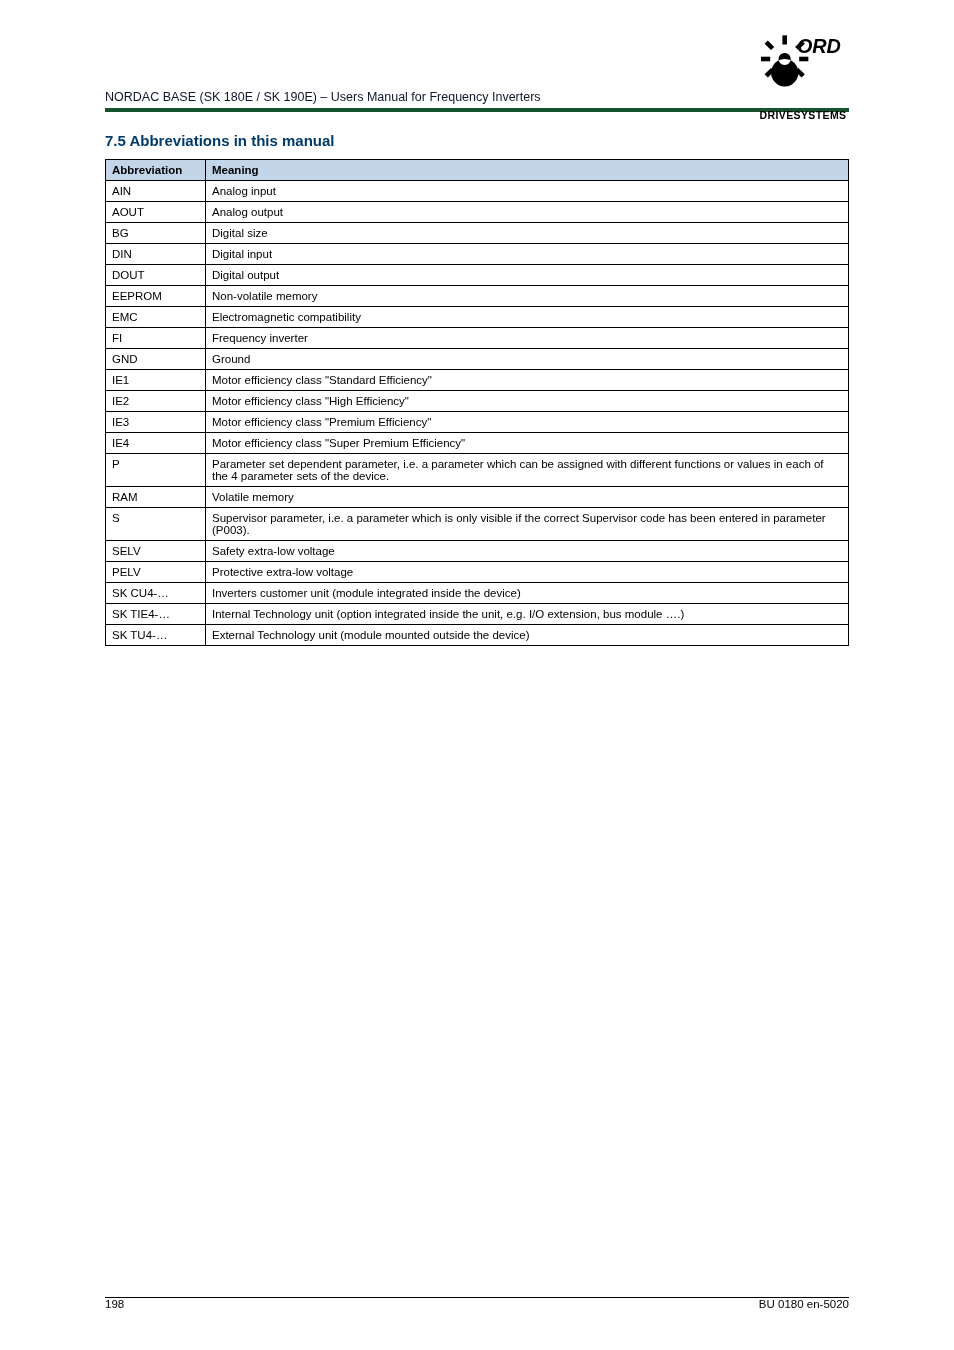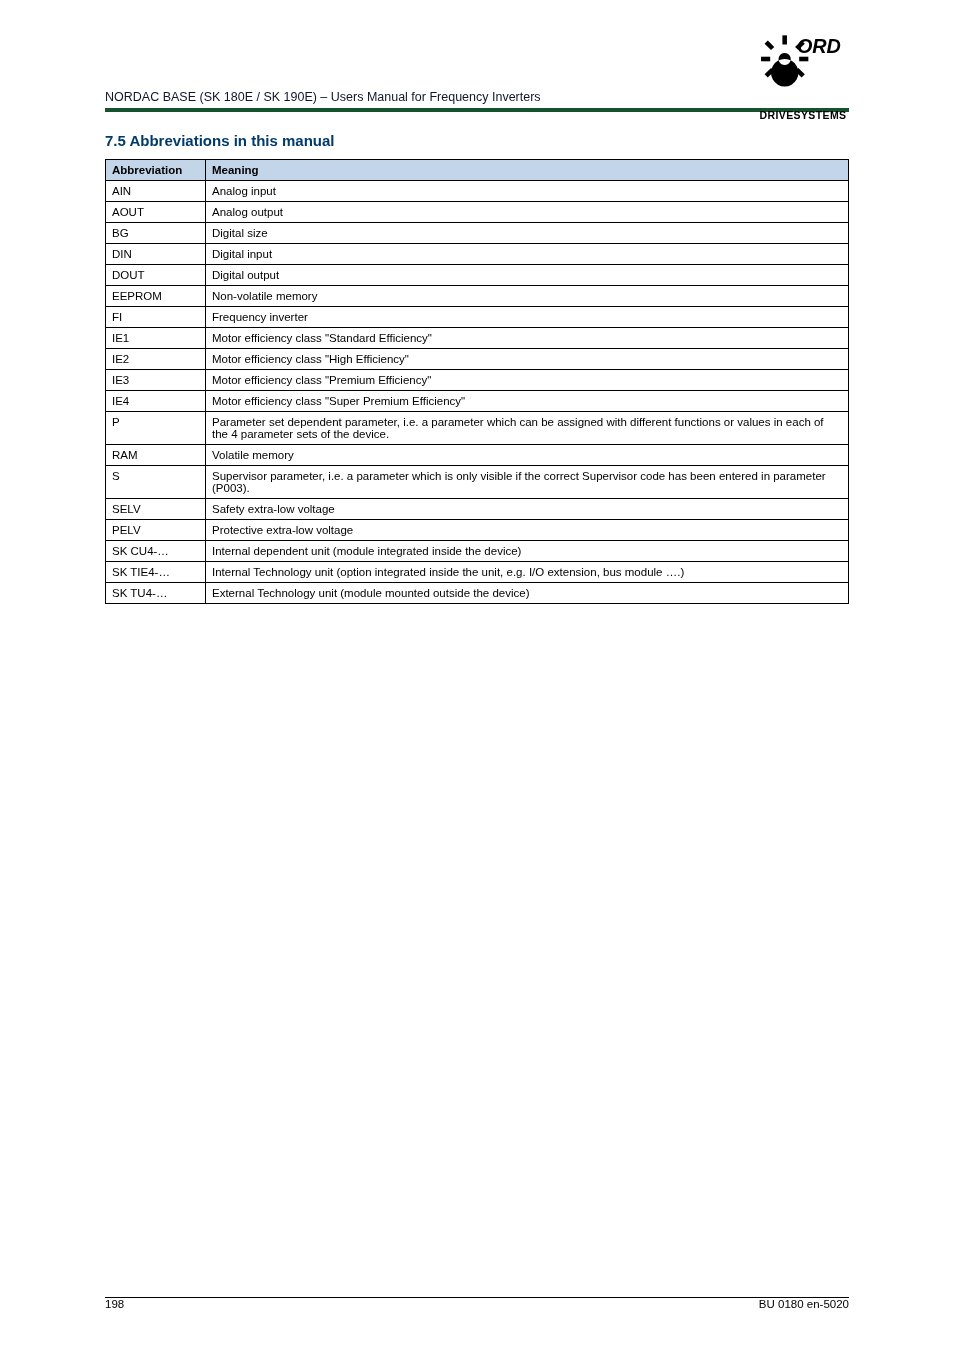--- a/index.html
+++ b/index.html
@@ -128,24 +128,32 @@
         </tr>
         <tr>
           <td class="col0">DOUT</td>
           <td>Digital output</td>
         </tr>
         <tr>
           <td class="col0">EEPROM</td>
           <td>Non-volatile memory</td>
         </tr>
         <tr>
+          <td class="col0">EMC</td>
+          <td>Electromagnetic compatibility</td>
+        </tr>
+        <tr>
           <td class="col0">FI</td>
           <td>Frequency inverter</td>
         </tr>
         <tr>
+          <td class="col0">GND</td>
+          <td>Ground</td>
+        </tr>
+        <tr>
           <td class="col0">IE1</td>
           <td>Motor efficiency class "Standard Efficiency"</td>
         </tr>
         <tr>
           <td class="col0">IE2</td>
           <td>Motor efficiency class "High Efficiency"</td>
         </tr>
         <tr>
           <td class="col0">IE3</td>
           <td>Motor efficiency class "Premium Efficiency"</td>
@@ -169,21 +177,21 @@
         <tr>
           <td class="col0">SELV</td>
           <td>Safety extra-low voltage</td>
         </tr>
         <tr>
           <td class="col0">PELV</td>
           <td>Protective extra-low voltage</td>
         </tr>
         <tr>
           <td class="col0">SK CU4-…</td>
-          <td>Internal dependent unit (module integrated inside the device)</td>
+          <td>Inverters customer unit (module integrated inside the device)</td>
         </tr>
         <tr>
           <td class="col0">SK TIE4-…</td>
           <td>Internal Technology unit (option integrated inside the unit, e.g. I/O extension, bus module ….)</td>
         </tr>
         <tr>
           <td class="col0">SK TU4-…</td>
           <td>External Technology unit (module mounted outside the device)</td>
         </tr>
       </tbody>

